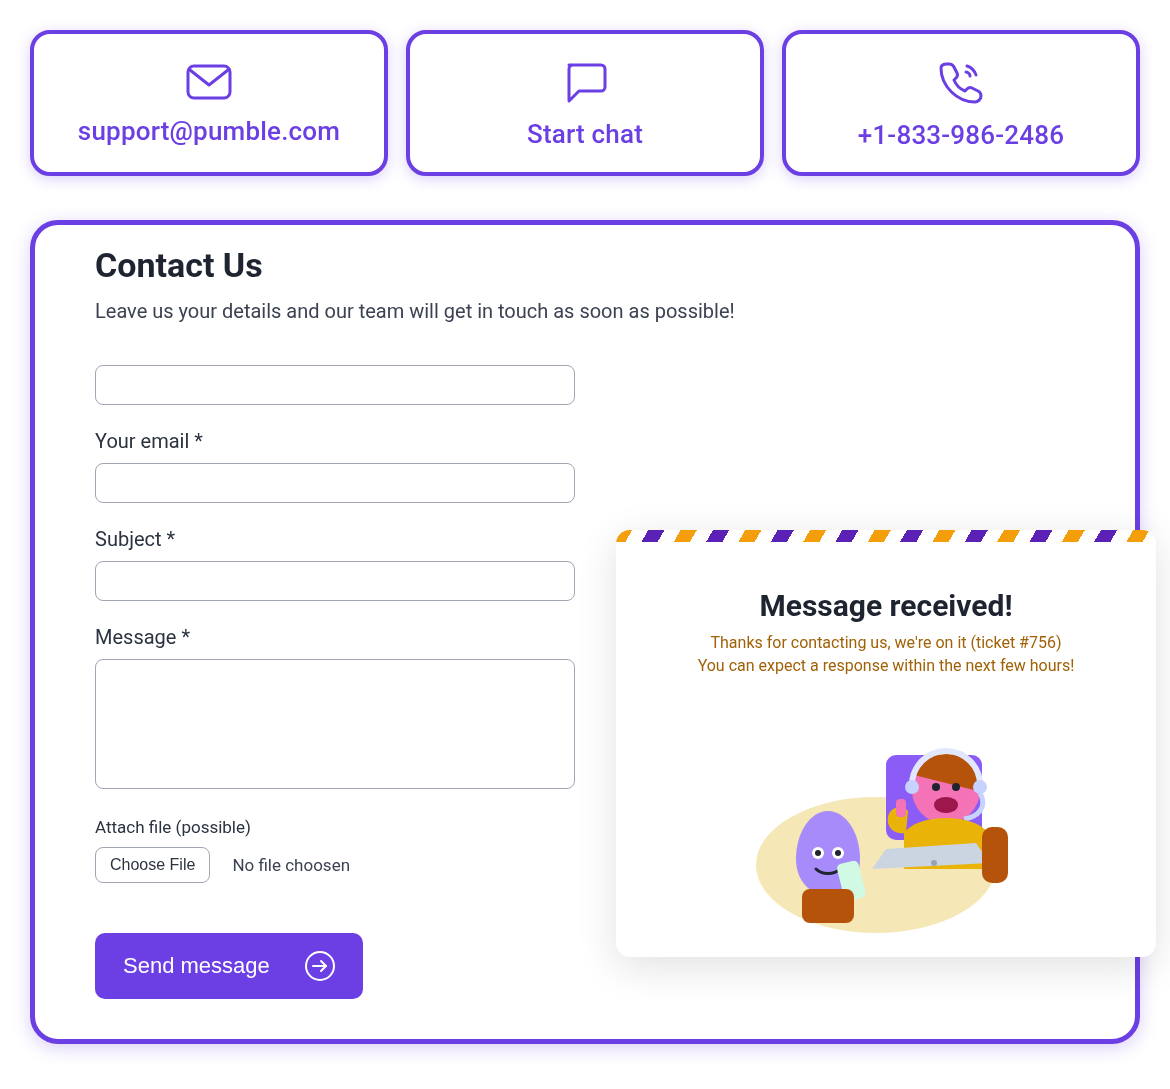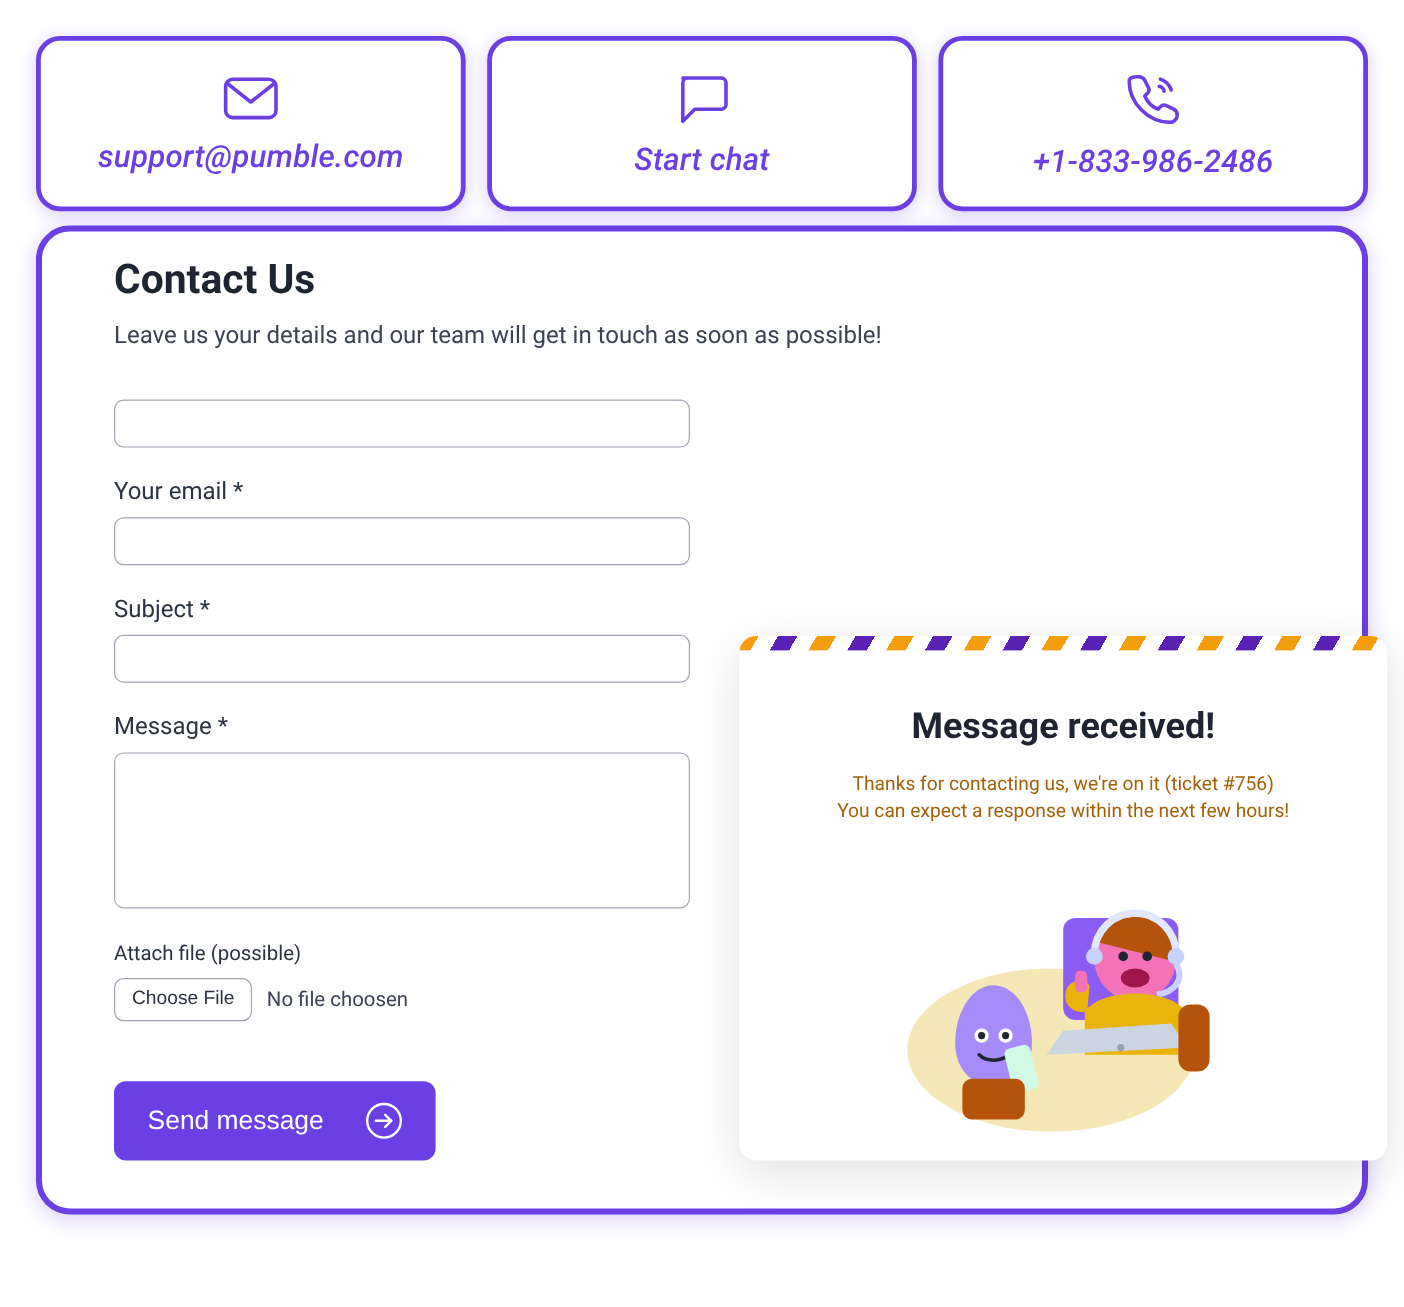--- a/index.html
+++ b/index.html
@@ -9,22 +9,21 @@
       width: 1170px;
       height: 1089px;
       position: relative;
       padding: 30px;
     }
 
     
     .contact-cards {
       display: flex;
       gap: 18px;
-      margin-bottom: 12px;
-      font-style: italic;
+      margin-bottom: 44px;
     }
     .contact-card {
       flex: 1;
       background: #fff;
       border: 4px solid #6B3FE3;
       border-radius: 20px;
       padding: 26px 10px 22px;
       display: flex;
       flex-direction: column;
       align-items: center;
@@ -82,21 +81,21 @@
     .msg-input {
       height: 130px;
       resize: none;
     }
     .attach-label {
       font-size: 17px;
       color: #2B3340;
       margin-bottom: 10px;
       display: block;
     }
-    .file-row { display: flex; align-items: center; gap: 12px; }
+    .file-row { display: flex; align-items: center; gap: 22px; }
     .file-btn {
       border: 1px solid #A0A7B3;
       background: #fff;
       border-radius: 8px;
       padding: 8px 14px;
       font-size: 16px;
       color: #2B3340;
       cursor: pointer;
     }
     .file-status { font-size: 17px; color: #3B4252; }
@@ -144,21 +143,21 @@
         #fff 14px 28px,
         #5B21B6 28px 42px,
         #fff 42px 56px
       );
     }
     .toast-body { padding: 46px 30px 22px; text-align: center; }
     .toast-title {
       font-size: 30px;
       font-weight: 700;
       color: #1E2430;
-      margin-bottom: 18px;
+      margin-bottom: 8px;
     }
     .toast-line {
       font-size: 16px;
       color: #a16207;
       line-height: 1.45;
     }
     .illus {
       margin-top: 16px;
       display: flex;
       justify-content: center;

